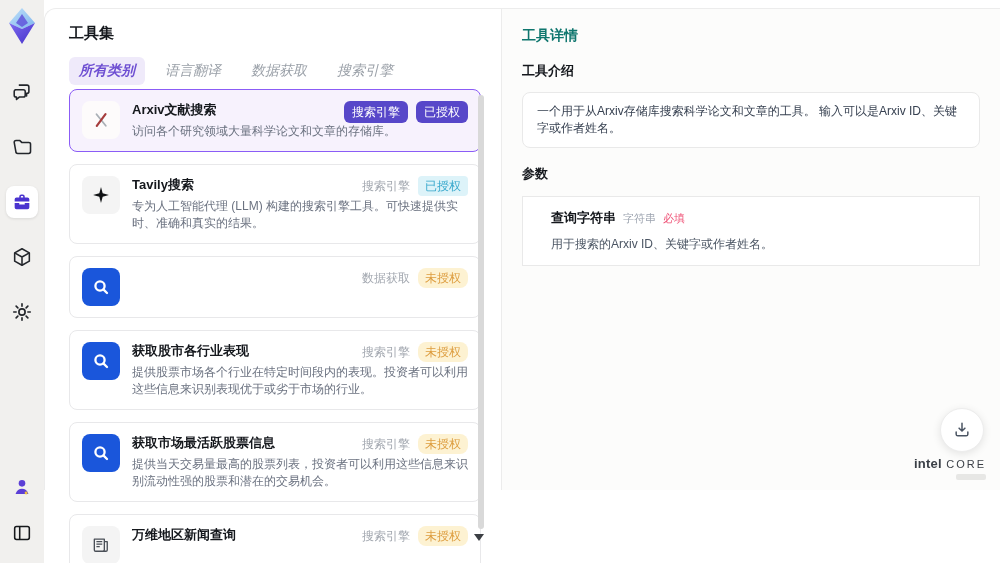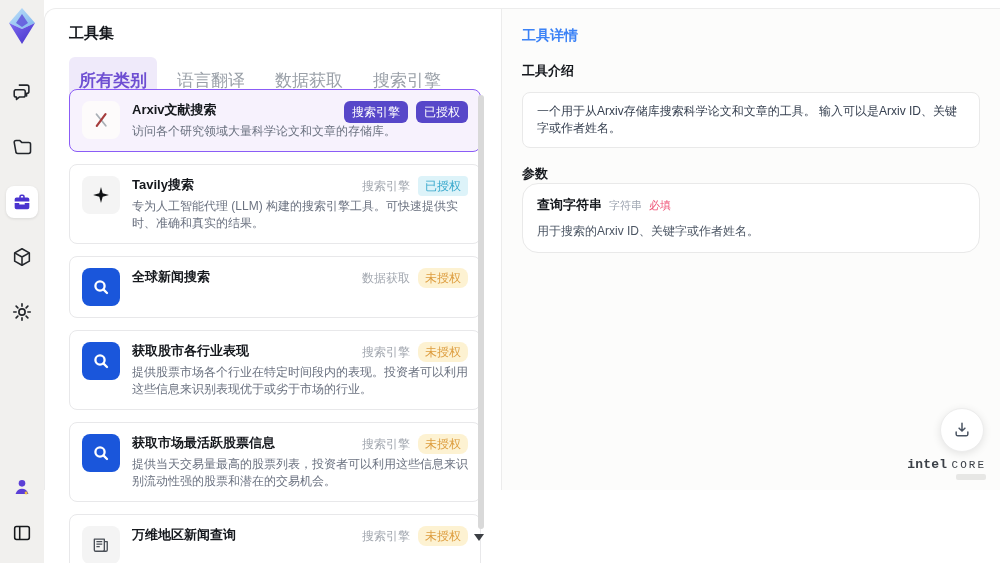--- a/index.html
+++ b/index.html
@@ -18,21 +18,21 @@
   .rail-spacer { flex:1; }
   .rail-bottom { display:flex; flex-direction:column; gap:14px; align-items:center; margin-bottom:14px; }
 
   
   .main { position:absolute; left:44px; top:8px; right:0; bottom:0; background:#fff;
     border-top:1px solid #ececec; border-left:1px solid #ececec; border-top-left-radius:12px; }
 
   
   .page-title { position:absolute; left:24px; top:15px; font-size:15px; font-weight:bold; color:#15181d; }
   .tabs { position:absolute; left:24px; top:48px; display:flex; gap:10px; align-items:center; }
-  .tab { font-size:17px; color:#9aa0a8; padding:12px 10px; border-radius:6px; cursor:pointer; }
+  .tab { font-size:14px; color:#9aa0a8; padding:5px 10px; border-radius:6px; cursor:pointer;font-style:italic; }
   .tab.active { color:#6e4fd2; background:#efeafa; font-weight:bold; }
 
   .list { position:absolute; left:24px; top:80px; width:412px; display:flex; flex-direction:column; gap:12px; }
   .card { position:relative; display:flex; gap:12px; padding:11px 12px; background:#fff;
     border:1px solid #e8e8ea; border-radius:8px; cursor:pointer; }
   .card.selected { background:#f7f2fd; border:1px solid #8b5cf6; }
   .tool-ic { flex:0 0 38px; width:38px; height:38px; border-radius:8px; background:#f4f4f4;
     display:flex; align-items:center; justify-content:center; }
   .tool-ic.blue { background:#1a56db; }
   .tool-body { flex:1; min-width:0; }
@@ -46,37 +46,37 @@
   .badge.amber { background:#fdf2d2; color:#dd9d3f; padding:4px 7px; border-radius:8px; }
 
   .vscroll { position:absolute; left:433px; top:86px; width:6px; height:434px;
     background:#d9d9d9; border-radius:3px; }
   .scroll-caret { position:absolute; left:429px; top:525px; width:0; height:0;
     border-left:5px solid transparent; border-right:5px solid transparent; border-top:7px solid #3c3f44; }
 
   
   .details { position:absolute; left:456px; top:0; right:0; bottom:0;
     border-left:1px solid #ececec; border-top-right-radius:0; background:#fcfcfb; padding:18px 20px 0 20px; }
-  .details-title { font-size:14px; font-weight:bold; color:#3b82f6; }
+  .details-title { font-size:14px; font-weight:bold; color:#0f766e; }
   .section-h { margin-top:17px; font-size:13px; font-weight:bold; color:#15181d; }
   .info-box { margin-top:12px; background:#fff; border:1px solid #e9e9e9; border-radius:8px;
     padding:10px 14px; font-size:12px; color:#374151; line-height:17px; }
-  .param-box { margin-top:0; background:#fff; border:1px solid #e9e9e9; border-radius:16px; padding:12px 14px; }
+  .param-box { margin-top:13px; background:#fff; border:1px solid #e9e9e9; border-radius:0; padding:12px 28px; }
   .param-head { display:flex; align-items:baseline; gap:7px; }
   .param-name { font-size:13px; font-weight:bold; color:#15181d; }
   .param-type { font-size:11px; color:#9ca3af; }
   .param-req { font-size:11px; color:#ef5377; }
   .param-desc { margin-top:9px; font-size:12px; color:#4b5563; }
 
   
   .dl-btn { position:absolute; right:16px; bottom:38px; width:44px; height:44px; border-radius:50%;
     background:#fff; border:1px solid #ededed; box-shadow:0 2px 8px rgba(0,0,0,.10);
     display:flex; align-items:center; justify-content:center; cursor:pointer; }
   .intel { position:absolute; right:14px; bottom:10px; text-align:center; color:#3a3f46; }
-  .intel .word { font-size:13px; letter-spacing:.2px;font-family:Liberation Mono, monospace; }
+  .intel .word { font-size:13px; letter-spacing:.2px; }
   .intel .i-intel { font-weight:bold; }
   .intel .i-core { font-weight:normal; letter-spacing:2px; font-size:11px; }
   .intel .sub { margin:2px 0 0 auto; width:30px; height:6px; background:#e7e7e5; border-radius:2px; }
 </style>
 </head>
 <body>
 
 <div class="app">
 
   <div class="rail">
@@ -195,21 +195,20 @@
       </div>
 
       <div class="card">
         <div class="tool-ic blue">
           <svg width="20" height="20" viewBox="0 0 20 20" fill="none" stroke="#fff" stroke-width="2.3" stroke-linecap="round">
             <circle cx="9" cy="9" r="4.6"></circle>
               <path d="M12.6 12.6l3.4 3.4"></path>
           </svg>
         </div>
         <div class="tool-body">
-          <div class="tool-title">全球新闻搜索</div>
         </div>
         <div class="tool-tags">
           <span class="badge text">数据获取</span>
           <span class="badge amber">未授权</span>
         </div>
       </div>
 
       <div class="card">
         <div class="tool-ic blue">
           <svg width="20" height="20" viewBox="0 0 20 20" fill="none" stroke="#fff" stroke-width="2.3" stroke-linecap="round">

